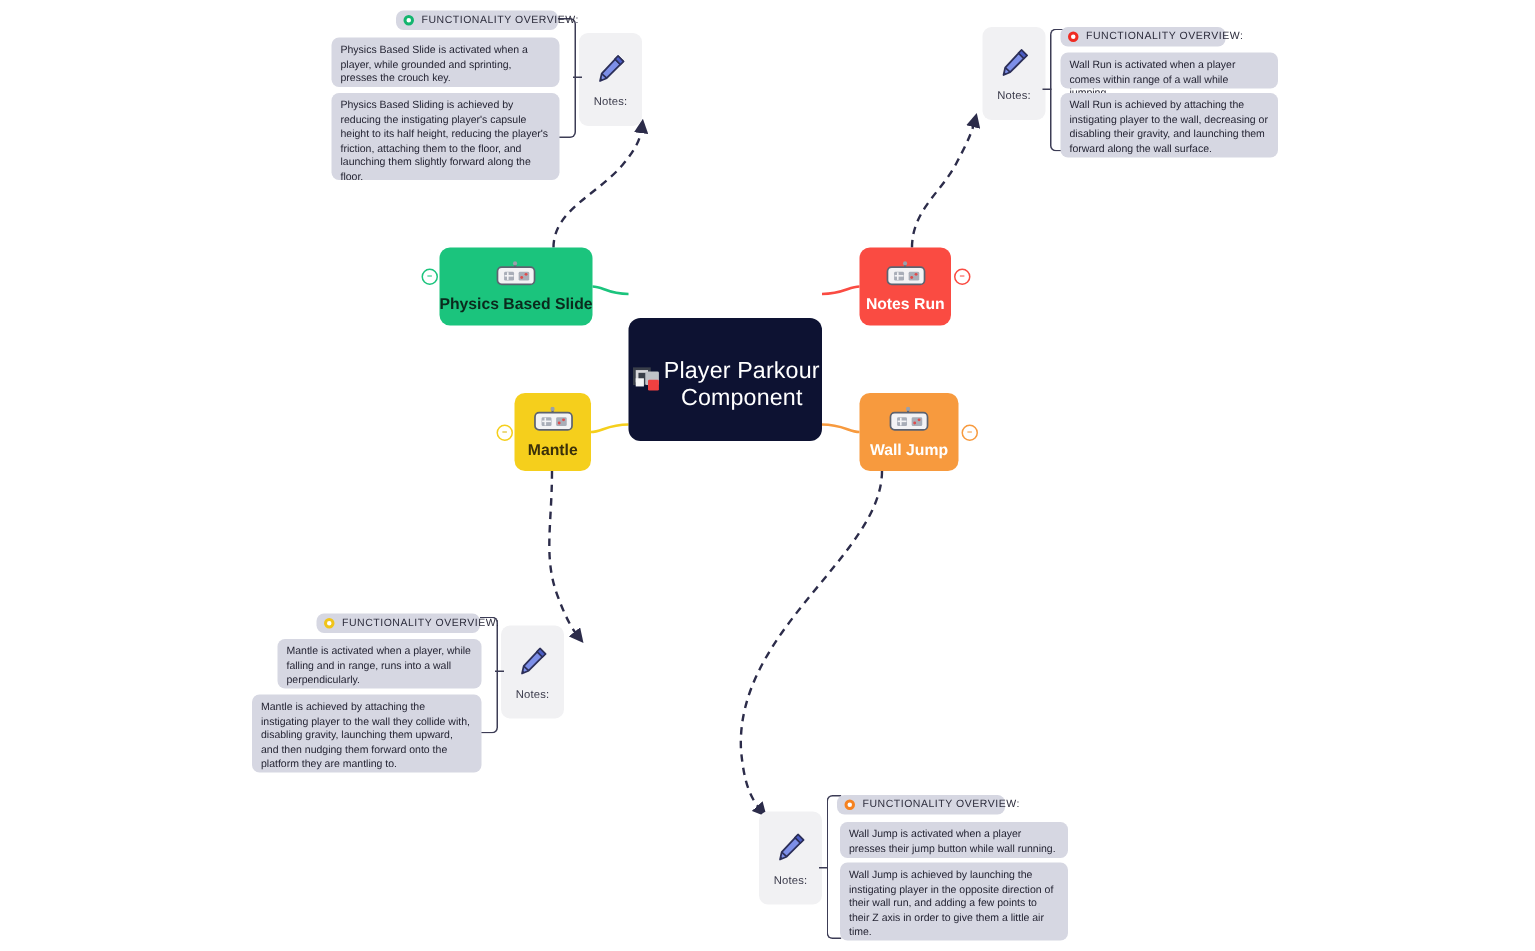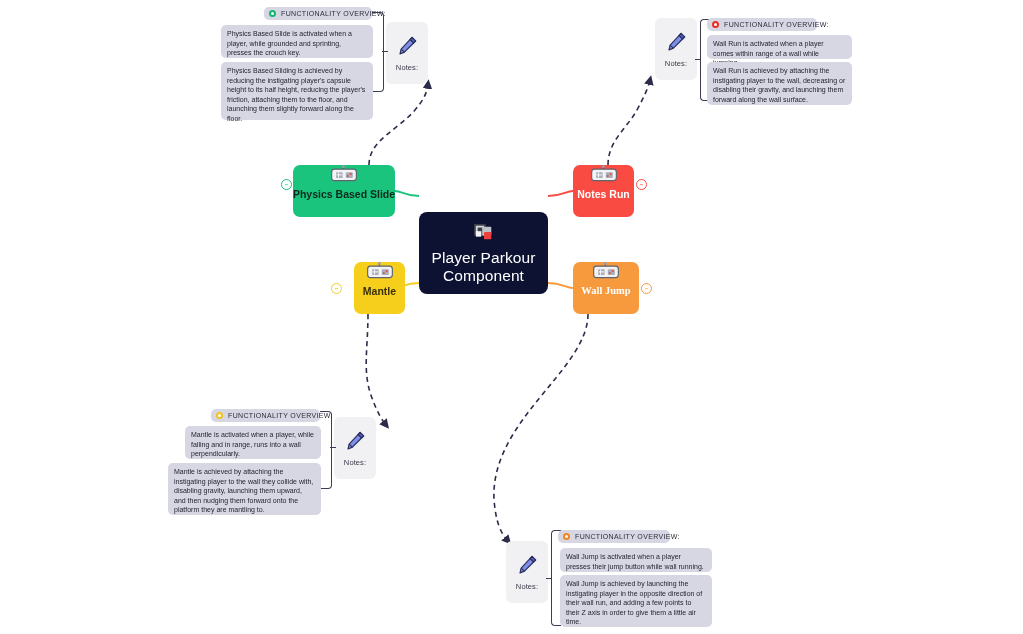--- a/index.html
+++ b/index.html
@@ -30,21 +30,20 @@
   }
 
   
   .center-node {
     position: absolute;
     left: 419px; top: 212px;
     width: 129px; height: 82px;
     background: #0d1232;
     border-radius: 8px;
     display: flex;
-    flex-direction: column;
     align-items: center;
     justify-content: center;
     color: #ffffff;
     text-align: center;
     box-sizing: border-box;
     padding-top: 2px;
   }
   .center-node .label {
     font-size: 15.5px;
     line-height: 18px;
@@ -54,39 +53,40 @@
   }
   .comp-icon { width: 22px; height: 20px; display:block; }
 
   
   .branch-node {
     position: absolute;
     border-radius: 7px;
     display: flex;
     flex-direction: column;
     align-items: center;
+    justify-content: center;
     box-sizing: border-box;
   }
   .branch-node .blabel {
     font-size: 10.5px;
     line-height: 12px;
     font-weight: 700;
     margin-top: 5px;
     white-space: nowrap;
   }
   .pad-icon { width: 30px; height: 18px; display:block; }
 
   #node-slide   { left: 293px; top: 165px; width: 102px; height: 52px; background:#1bc47d; }
   #node-slide .blabel { color:#0b2a1d; }
   #node-run     { left: 573px; top: 165px; width: 61px;  height: 52px; background:#fa4b42; }
   #node-run .blabel { color:#ffffff; }
-  #node-mantle  { left: 354px; top: 262px; width: 51px;  height: 52px; background:#f5cf1c; }
+  #node-mantle  { left: 343px; top: 262px; width: 51px;  height: 52px; background:#f5cf1c; }
   #node-mantle .blabel { color:#3a300a; }
   #node-walljump{ left: 573px; top: 262px; width: 66px;  height: 52px; background:#f79a3e; }
-  #node-walljump .blabel { color:#ffffff;font-family:Liberation Serif, serif; }
+  #node-walljump .blabel { color:#ffffff; }
 
   
   .handle {
     position: absolute;
     width: 11px; height: 11px;
     border-radius: 50%;
     background: #ffffff;
     box-sizing: border-box;
     display:flex; align-items:center; justify-content:center;
     font-size:6px; line-height:6px; font-weight:700;

